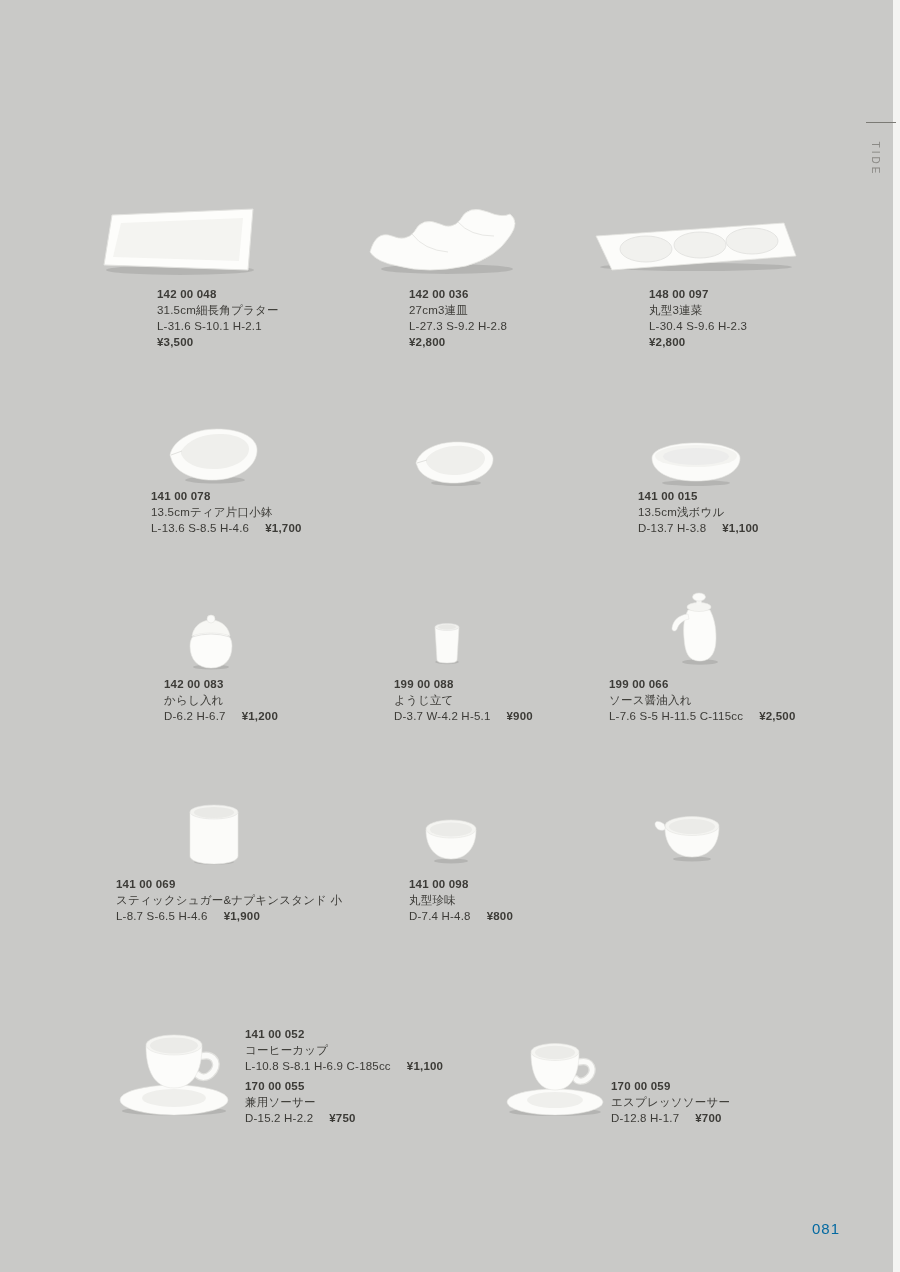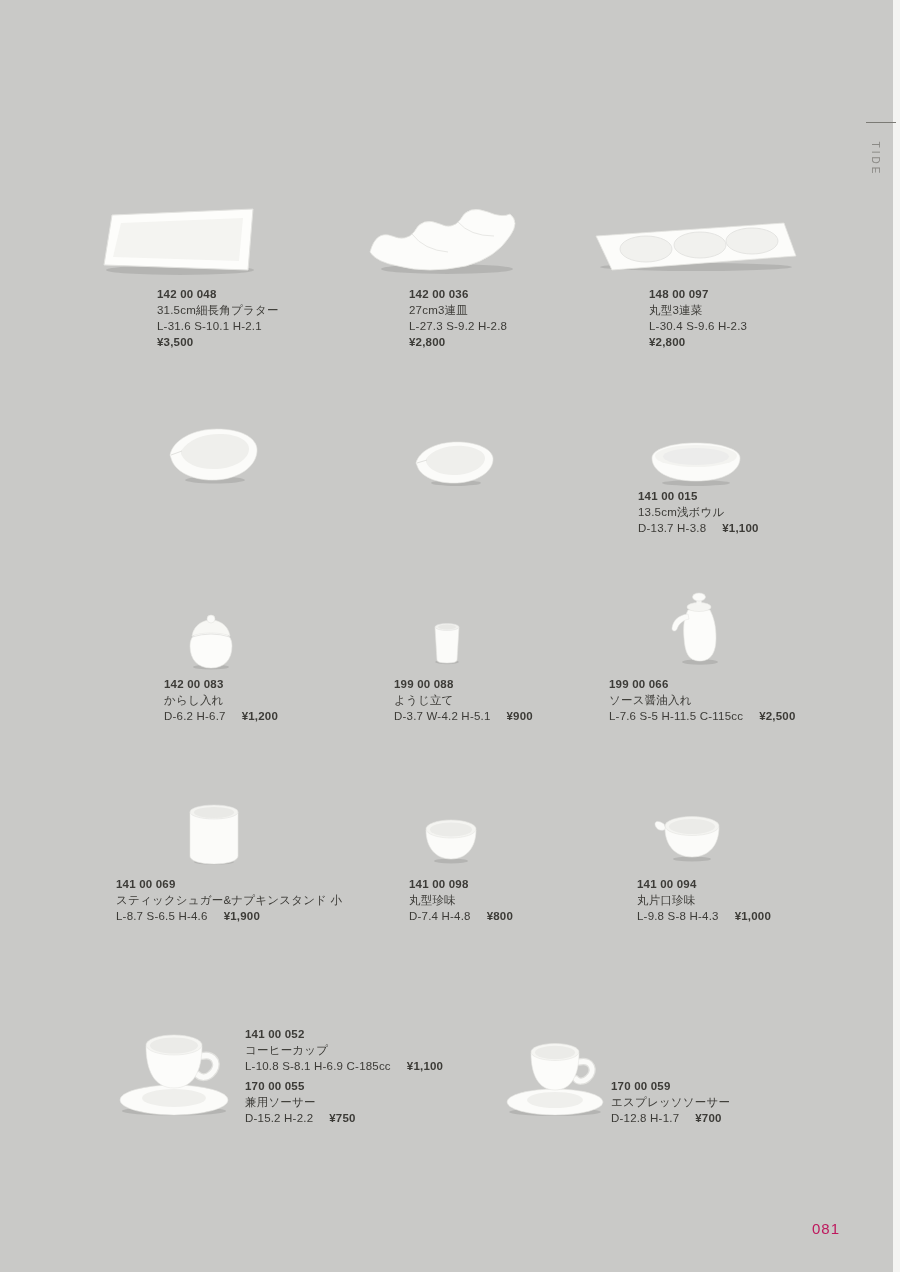--- a/index.html
+++ b/index.html
@@ -9,21 +9,21 @@
     font-family:"Liberation Sans","DejaVu Sans",sans-serif;
     color:#3c3b37;
   }
   .edge-strip{position:absolute;right:0;top:0;width:7px;height:1272px;background:#f4f4f2;}
   .tide-rule{position:absolute;left:866px;top:122px;width:30px;height:1px;background:#7b7a75;}
   .tide-label{
     position:absolute;left:851px;top:152px;width:46px;height:14px;
     transform:rotate(90deg);transform-origin:center;
     font-size:10px;letter-spacing:3px;color:#8b8a86;text-align:center;
   }
-  .page-number{position:absolute;left:812px;top:1220px;font-size:15px;letter-spacing:1px;color:#be185d;}
+  .page-number{position:absolute;left:812px;top:1220px;font-size:15px;letter-spacing:1px;color:#0369a1;}
   .cell{position:absolute;font-size:11.5px;line-height:16px;letter-spacing:.2px;}
   .cell p{margin:0;}
   .code{font-weight:bold;}
   .price{font-weight:bold;}
   .inline-price{margin-left:16px;font-weight:bold;}
   .prod{position:absolute;}
   .prod svg{display:block;overflow:visible;}
 </style>
 </head>
 <body>
@@ -97,20 +97,25 @@
   </div>
   <div class="prod" style="left:648px;top:441px;">
     <svg width="95" height="45" viewBox="0 0 95 45">
       <ellipse cx="48" cy="42" rx="34" ry="3" fill="rgba(0,0,0,0.10)"></ellipse>
       <path d="M4 17 C4 8 24 2 48 2 C72 2 92 8 92 17 C92 30 76 40 48 40 C20 40 4 30 4 17 Z" fill="#fbfbf9" stroke="#e5e5e2" stroke-width="0.6"></path>
       <ellipse cx="48" cy="15" rx="41" ry="11" fill="#f3f3f0"></ellipse>
       <ellipse cx="48" cy="15.5" rx="33" ry="8.5" fill="#ececeb"></ellipse>
     </svg>
   </div>
 
+  <div class="cell" style="left:151px;top:488px;">
+    <p class="code">141 00 078</p>
+    <p>13.5cmティア片口小鉢</p>
+    <p><span>L-13.6 S-8.5 H-4.6</span><span class="inline-price">¥1,700</span></p>
+  </div>
   <div class="cell" style="left:638px;top:488px;">
     <p class="code">141 00 015</p>
     <p>13.5cm浅ボウル</p>
     <p><span>D-13.7 H-3.8</span><span class="inline-price">¥1,100</span></p>
   </div>
 
   <div class="prod" style="left:184px;top:612px;">
     <svg width="55" height="58" viewBox="0 0 55 58">
       <ellipse cx="27" cy="55" rx="18" ry="2.5" fill="rgba(0,0,0,0.10)"></ellipse>
       <path d="M6 34 C6 22 15 18 27 18 C39 18 48 22 48 34 C48 48 40 56 27 56 C14 56 6 48 6 34 Z" fill="#fcfcfa" stroke="#e5e5e2" stroke-width="0.6"></path>
@@ -182,25 +187,20 @@
 
   <div class="cell" style="left:116px;top:876px;">
     <p class="code">141 00 069</p>
     <p>スティックシュガー&amp;ナプキンスタンド 小</p>
     <p><span>L-8.7 S-6.5 H-4.6</span><span class="inline-price">¥1,900</span></p>
   </div>
   <div class="cell" style="left:409px;top:876px;">
     <p class="code">141 00 098</p>
     <p>丸型珍味</p>
     <p><span>D-7.4 H-4.8</span><span class="inline-price">¥800</span></p>
-  </div>
-  <div class="cell" style="left:637px;top:876px;">
-    <p class="code">141 00 094</p>
-    <p>丸片口珍味</p>
-    <p><span>L-9.8 S-8 H-4.3</span><span class="inline-price">¥1,000</span></p>
   </div>
 
   <div class="prod" style="left:112px;top:1026px;">
     <svg width="125" height="92" viewBox="0 0 125 92">
       <ellipse cx="62" cy="85" rx="52" ry="4.5" fill="rgba(0,0,0,0.10)"></ellipse>
       <ellipse cx="62" cy="74" rx="54" ry="15" fill="#fbfbf9" stroke="#e4e4e1" stroke-width="0.6"></ellipse>
       <ellipse cx="62" cy="72" rx="32" ry="9" fill="#efefec"></ellipse>
       <path d="M90 30 C104 27 108 40 99 48 C95 52 89 52 86 49" fill="none" stroke="#dedetb" stroke-width="8" stroke-linecap="round"></path>
       <path d="M90 30 C104 27 108 40 99 48 C95 52 89 52 86 49" fill="none" stroke="#e0e0dd" stroke-width="8" stroke-linecap="round"></path>
       <path d="M90 30 C104 27 108 40 99 48 C95 52 89 52 86 49" fill="none" stroke="#fafaf8" stroke-width="5.5" stroke-linecap="round"></path>

